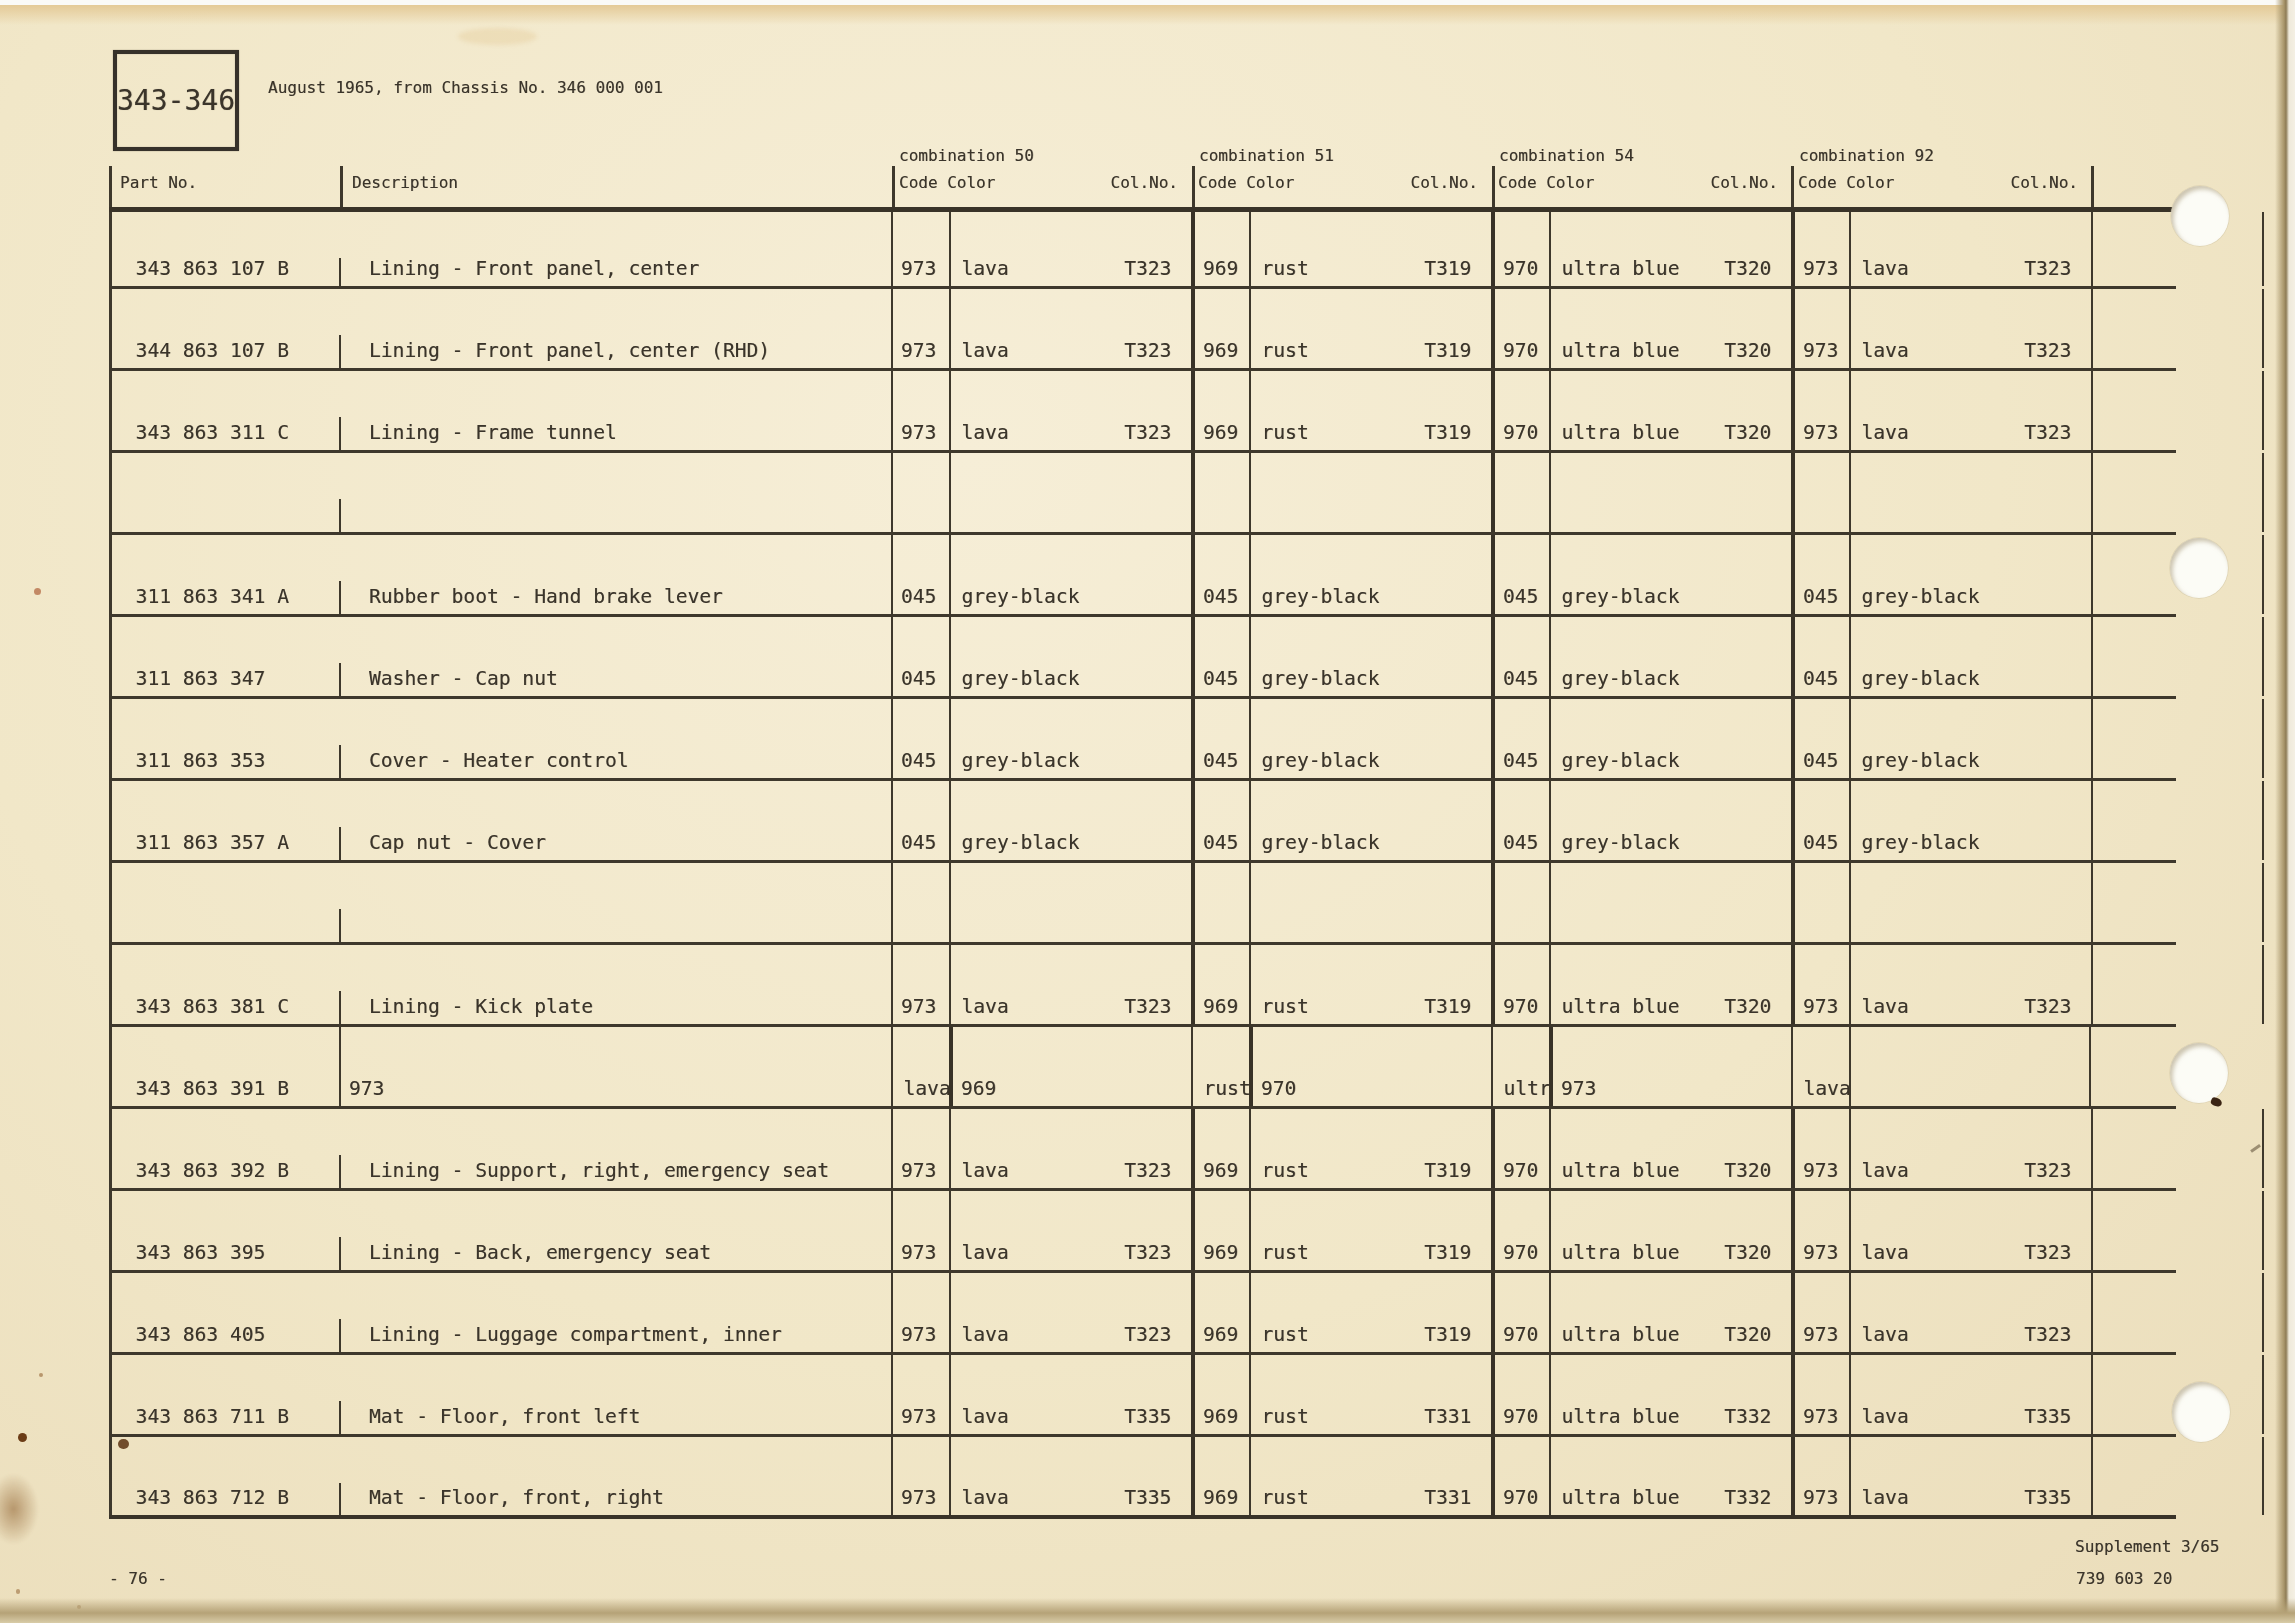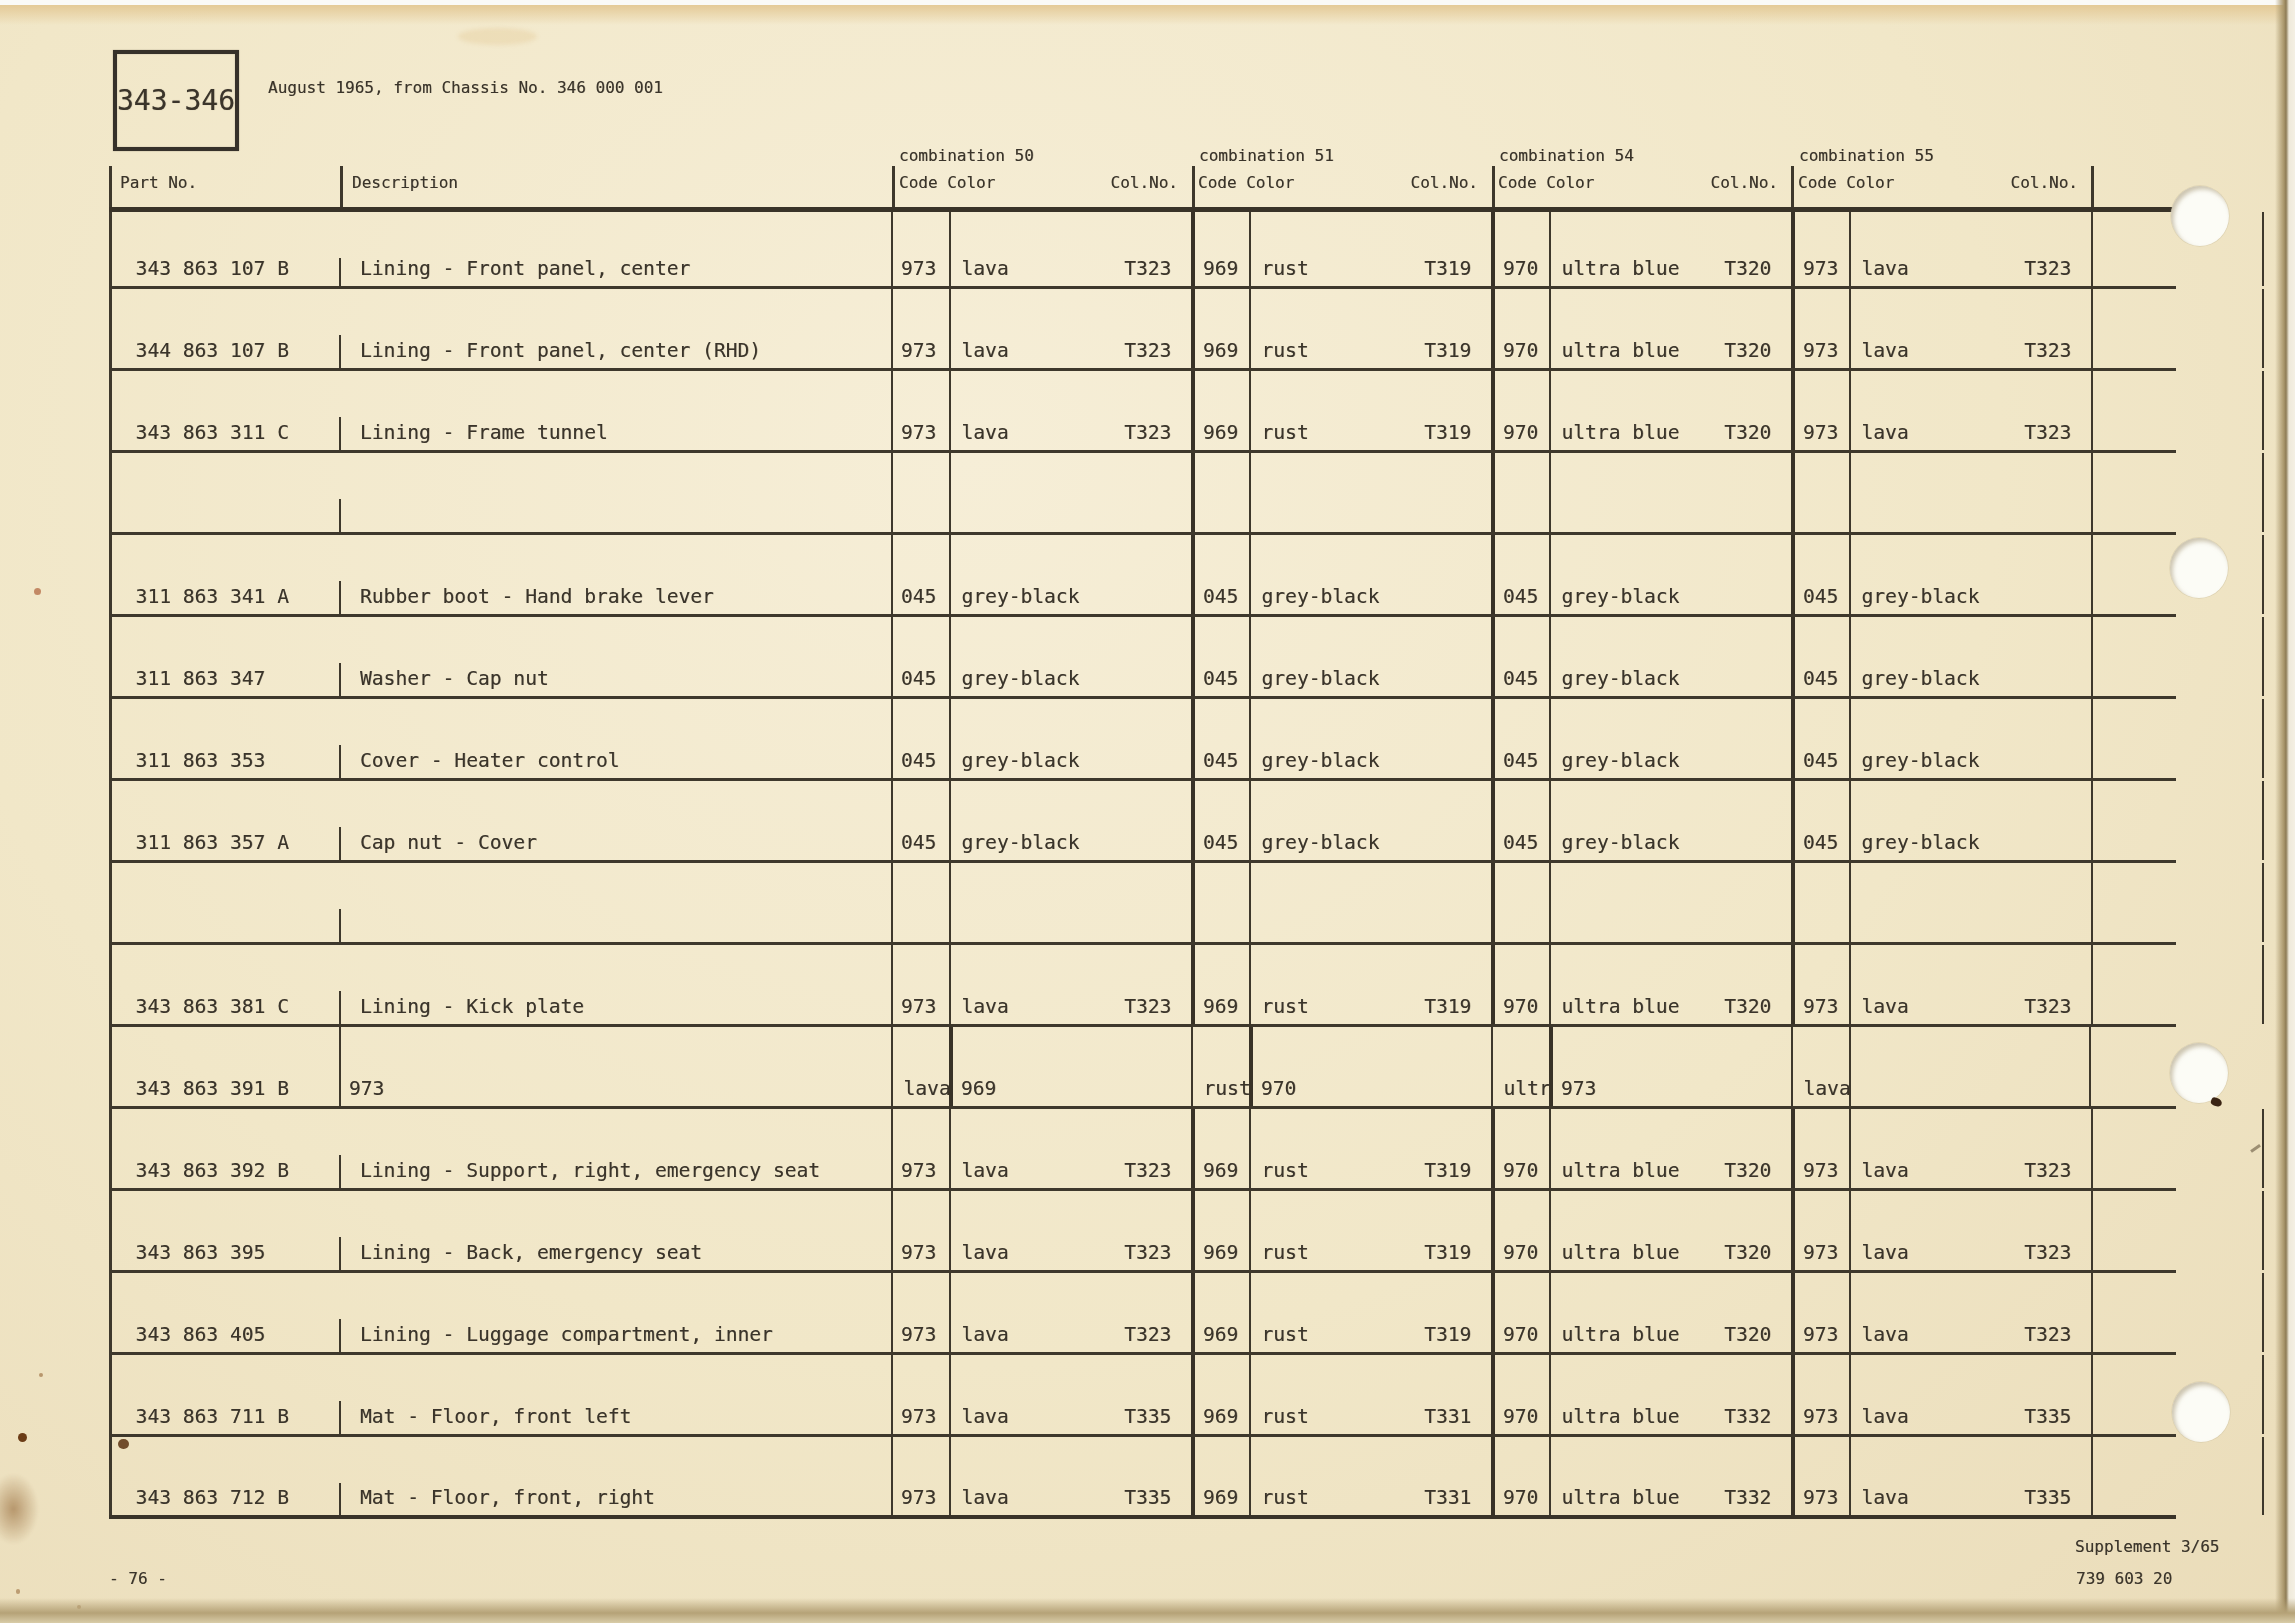--- a/index.html
+++ b/index.html
@@ -41,21 +41,21 @@
   .cell{
     display:flex;align-items:flex-end;
     box-sizing:border-box;
     padding-bottom:6.5px;
     font-size:19.6px;
     white-space:pre;
     text-shadow:0.4px 0.4px 0.6px rgba(58,52,42,0.45);
     overflow:hidden;
   }
   .c-part{border-left:3.9px solid #3e382c;padding-left:23.6px;}
-  .c-desc{border-left:2.6px solid #3e382c;padding-left:19px;margin-top:46px;}
+  .c-desc{border-left:2.6px solid #3e382c;padding-left:28px;margin-top:46px;}
   .c-code{border-left:2.6px solid #3e382c;padding-left:7.9px;}
   .c-code.blockdiv{border-left:4.6px solid #383227;}
   .c-color{border-left:2.6px solid #3e382c;padding-left:10.5px;padding-right:19.6px;justify-content:space-between;}
   .c-extra{border-left:2.6px solid #3e382c;border-right:2.6px solid #3e382c;}
   .stub{position:absolute;width:2.6px;height:41px;top:166px;background:#3e382c;}
   
   .hole{
     position:absolute;width:58px;height:60px;border-radius:50%;
     background:#fcfcf6;z-index:6;
     box-shadow:inset 2.6px 3.3px 4.6px rgba(165,152,118,.55), 0 0 0 0.7px rgba(205,193,160,.5);
@@ -83,21 +83,21 @@
 
   <div id="tag-box">
     <span>343-346</span>
   </div>
 
   <div class="txt" style="left:268px;top:79px;">August 1965, from Chassis No. 346 000 001</div>
 
   <div class="txt" style="left:899px;top:147px;">combination 50</div>
   <div class="txt" style="left:1199px;top:147px;">combination 51</div>
   <div class="txt" style="left:1499px;top:147px;">combination 54</div>
-  <div class="txt" style="left:1799px;top:147px;">combination 55</div>
+  <div class="txt" style="left:1799px;top:147px;">combination 92</div>
 
   <div class="txt" style="left:120px;top:174px;">Part No.</div>
   <div class="txt" style="left:352px;top:174px;">Description</div>
   <div class="txt" style="left:899px;top:174px;">Code Color</div>
   <div class="txt" style="right:1117px;top:174px;">Col.No.</div>
   <div class="txt" style="left:1198px;top:174px;">Code Color</div>
   <div class="txt" style="right:817px;top:174px;">Col.No.</div>
   <div class="txt" style="left:1498px;top:174px;">Code Color</div>
   <div class="txt" style="right:517px;top:174px;">Col.No.</div>
   <div class="txt" style="left:1798px;top:174px;">Code Color</div>

